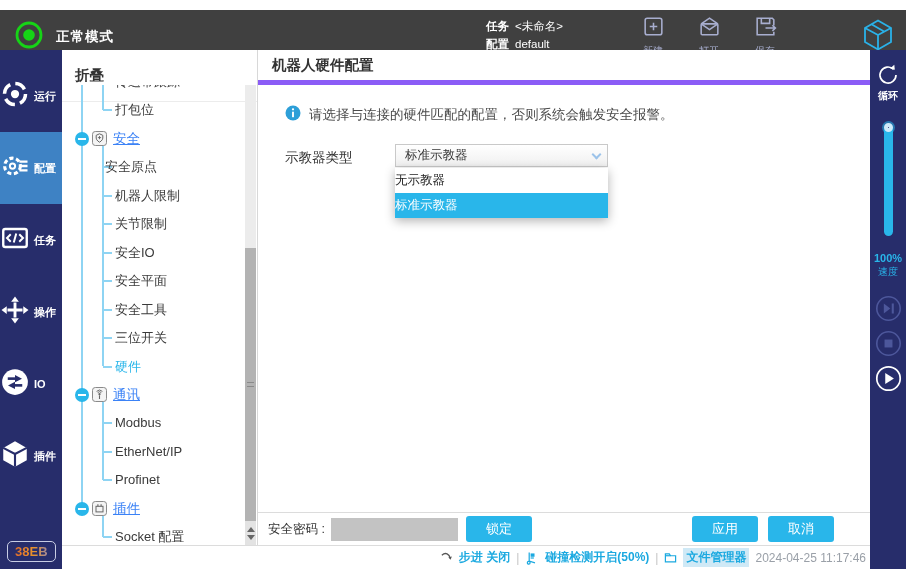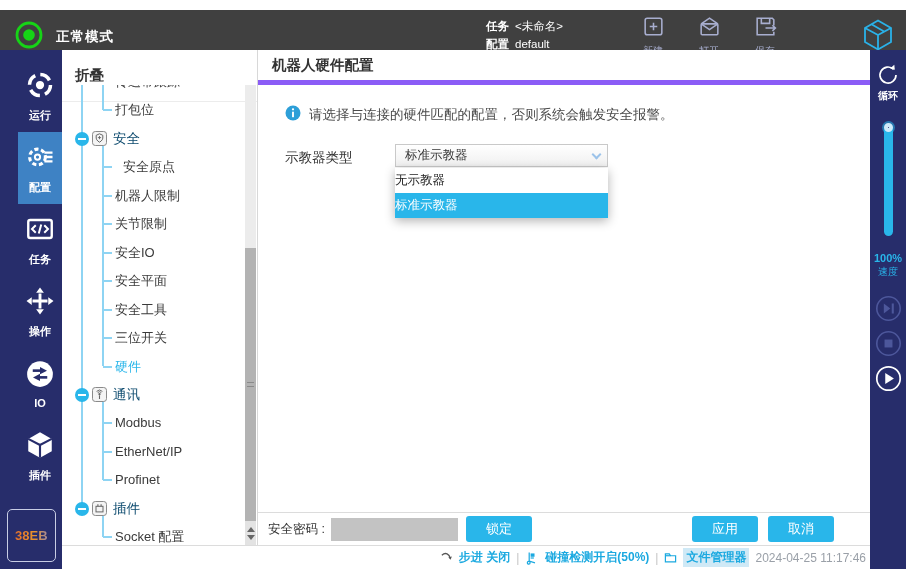--- a/index.html
+++ b/index.html
@@ -13,25 +13,25 @@
   .task-info{position:absolute;left:486px;top:7px;font-size:11.5px;line-height:18px;}
   .task-info b{margin-right:6px;font-weight:bold;}
   .top-actions{position:absolute;left:633px;top:4px;display:flex;gap:16px;}
   .top-action{width:40px;display:flex;flex-direction:column;align-items:center;gap:1px;
               color:#a8aecf;cursor:pointer;}
   .top-action .lbl{font-size:10px;}
   .logo{position:absolute;right:11px;top:8px;width:34px;height:34px;color:#2ab2e8;}
   
   .sb-left{position:absolute;left:0;top:50px;bottom:0;width:62px;background:#272d6b;}
   .sb-items{display:flex;flex-direction:column;padding-top:10px;}
-  .sb-item{height:72px;display:flex;flex-direction:column;align-items:center;justify-content:center;
-           gap:4px;color:#fff;cursor:pointer;margin-left:18px;}
+  .sb-item{height:72px;display:flex;flex-direction:row;align-items:center;
+           gap:4px;color:#fff;cursor:pointer;}
   .sb-item.selected{background:#3e82c4;}
   .sb-label{font-size:11px;font-weight:bold;}
-  .badge{position:absolute;left:7px;bottom:7px;padding:18px 7px;border:1.5px solid #c8cde4;
+  .badge{position:absolute;left:7px;bottom:7px;padding:2px 7px;border:1.5px solid #c8cde4;
          border-radius:5px;font-size:13px;font-weight:bold;
          background:linear-gradient(90deg,#e2622b,#e8922b 55%,#7b85d8);
          -webkit-background-clip:text;background-clip:text;color:transparent;}
   
   .sb-right{position:absolute;right:0;top:50px;bottom:0;width:36px;background:#272d6b;
             display:flex;flex-direction:column;align-items:center;color:#fff;}
   .loop-icon{margin-top:12px;width:26px;height:26px;color:#fff;cursor:pointer;}
   .loop-label{font-size:10px;font-weight:bold;margin-top:1px;}
   .slider-handle{margin-top:20px;width:9px;height:9px;border-radius:50%;background:#272d6b;
                  border:4px solid #cfeafa;box-shadow:0 0 0 2px rgba(41,182,234,.55);cursor:pointer;z-index:2;}
@@ -57,21 +57,21 @@
   .tree-header{height:52px;display:flex;align-items:center;padding-left:13px;font-size:14.5px;
                font-weight:bold;color:#333;border-bottom:1px solid #ececec;}
   .tree-body{position:absolute;left:0;top:35px;right:0;bottom:0;overflow:hidden;}
   .tline{position:absolute;background:#8ed4f3;}
   .tnode-circle{position:absolute;width:14px;height:14px;border-radius:50%;background:#29b6ea;
                 color:#fff;display:flex;align-items:center;justify-content:center;cursor:pointer;z-index:2;}
   .tnode-circle::before{content:"";width:8px;height:2px;background:#fff;display:block;}
   .tnode-icon{position:absolute;width:15px;height:15px;z-index:2;}
   .tlabel{position:absolute;height:18px;line-height:18px;font-size:13px;color:#3a3a3a;
           white-space:nowrap;cursor:pointer;}
-  .tlabel.node{font-size:13.5px;color:#0c4a6e;}
+  .tlabel.node{font-size:13.5px;color:#3b82f6;text-decoration:underline;}
   .tlabel.selected{color:#29b6ea;}
   .tree-scroll{position:absolute;right:1px;top:0;width:11px;bottom:0;background:#ececec;}
   .tree-thumb{position:absolute;left:0;right:0;top:163px;bottom:24px;background:#b3b3b3;cursor:pointer;}
   .tree-grip{position:absolute;left:2px;right:2px;top:50%;height:5px;margin-top:-3px;
              border-top:1px solid #8a8a8a;border-bottom:1px solid #8a8a8a;}
   .tree-arrows{position:absolute;left:0;right:0;bottom:0;height:24px;background:#e3e3e3;
                display:flex;flex-direction:column;align-items:center;justify-content:center;gap:3px;}
   .arr{width:0;height:0;border-left:4px solid transparent;border-right:4px solid transparent;cursor:pointer;}
   .arr.up{border-bottom:5px solid #666;}
   .arr.down{border-top:5px solid #666;}
@@ -220,21 +220,21 @@
           <div class="tline" style="left: 41px; top: 24.45px; width: 9px; height: 2px;"></div>
           <div class="tlabel" style="left: 53px; top: 16.45px;">打包位</div>
           <div class="tnode-circle" style="left: 13px; top: 46.9px;"></div>
           <div class="tnode-icon" style="left: 30px; top: 45.9px;"><svg viewBox="0 0 15 15" width="15" height="15">
               <rect x="0.5" y="0.5" width="14" height="14" rx="2.8" fill="#f4f4f4" stroke="#8a8a8a"></rect>
               <path d="M7.5 2.8l3.3 1.5v2.8c0 2.3-3.3 4.1-3.3 4.1S4.2 9.4 4.2 7.1V4.3z" fill="none" stroke="#666" stroke-width="1"></path>
               <path d="M7.5 5v3.2M5.9 6.6h3.2" stroke="#666" stroke-width="0.9"></path>
             </svg></div>
           <div class="tlabel node" style="left: 51px; top: 44.9px;">安全</div>
           <div class="tline" style="left: 41px; top: 81.35px; width: 9px; height: 2px;"></div>
-          <div class="tlabel" style="left: 61px; top: 73.35px;">安全原点</div>
+          <div class="tlabel" style="left: 43px; top: 73.35px;">安全原点</div>
           <div class="tline" style="left: 41px; top: 109.8px; width: 9px; height: 2px;"></div>
           <div class="tlabel" style="left: 53px; top: 101.8px;">机器人限制</div>
           <div class="tline" style="left: 41px; top: 138.25px; width: 9px; height: 2px;"></div>
           <div class="tlabel" style="left: 53px; top: 130.25px;">关节限制</div>
           <div class="tline" style="left: 41px; top: 166.7px; width: 9px; height: 2px;"></div>
           <div class="tlabel" style="left: 53px; top: 158.7px;">安全IO</div>
           <div class="tline" style="left: 41px; top: 195.15px; width: 9px; height: 2px;"></div>
           <div class="tlabel" style="left: 53px; top: 187.15px;">安全平面</div>
           <div class="tline" style="left: 41px; top: 223.6px; width: 9px; height: 2px;"></div>
           <div class="tlabel" style="left: 53px; top: 215.6px;">安全工具</div>

